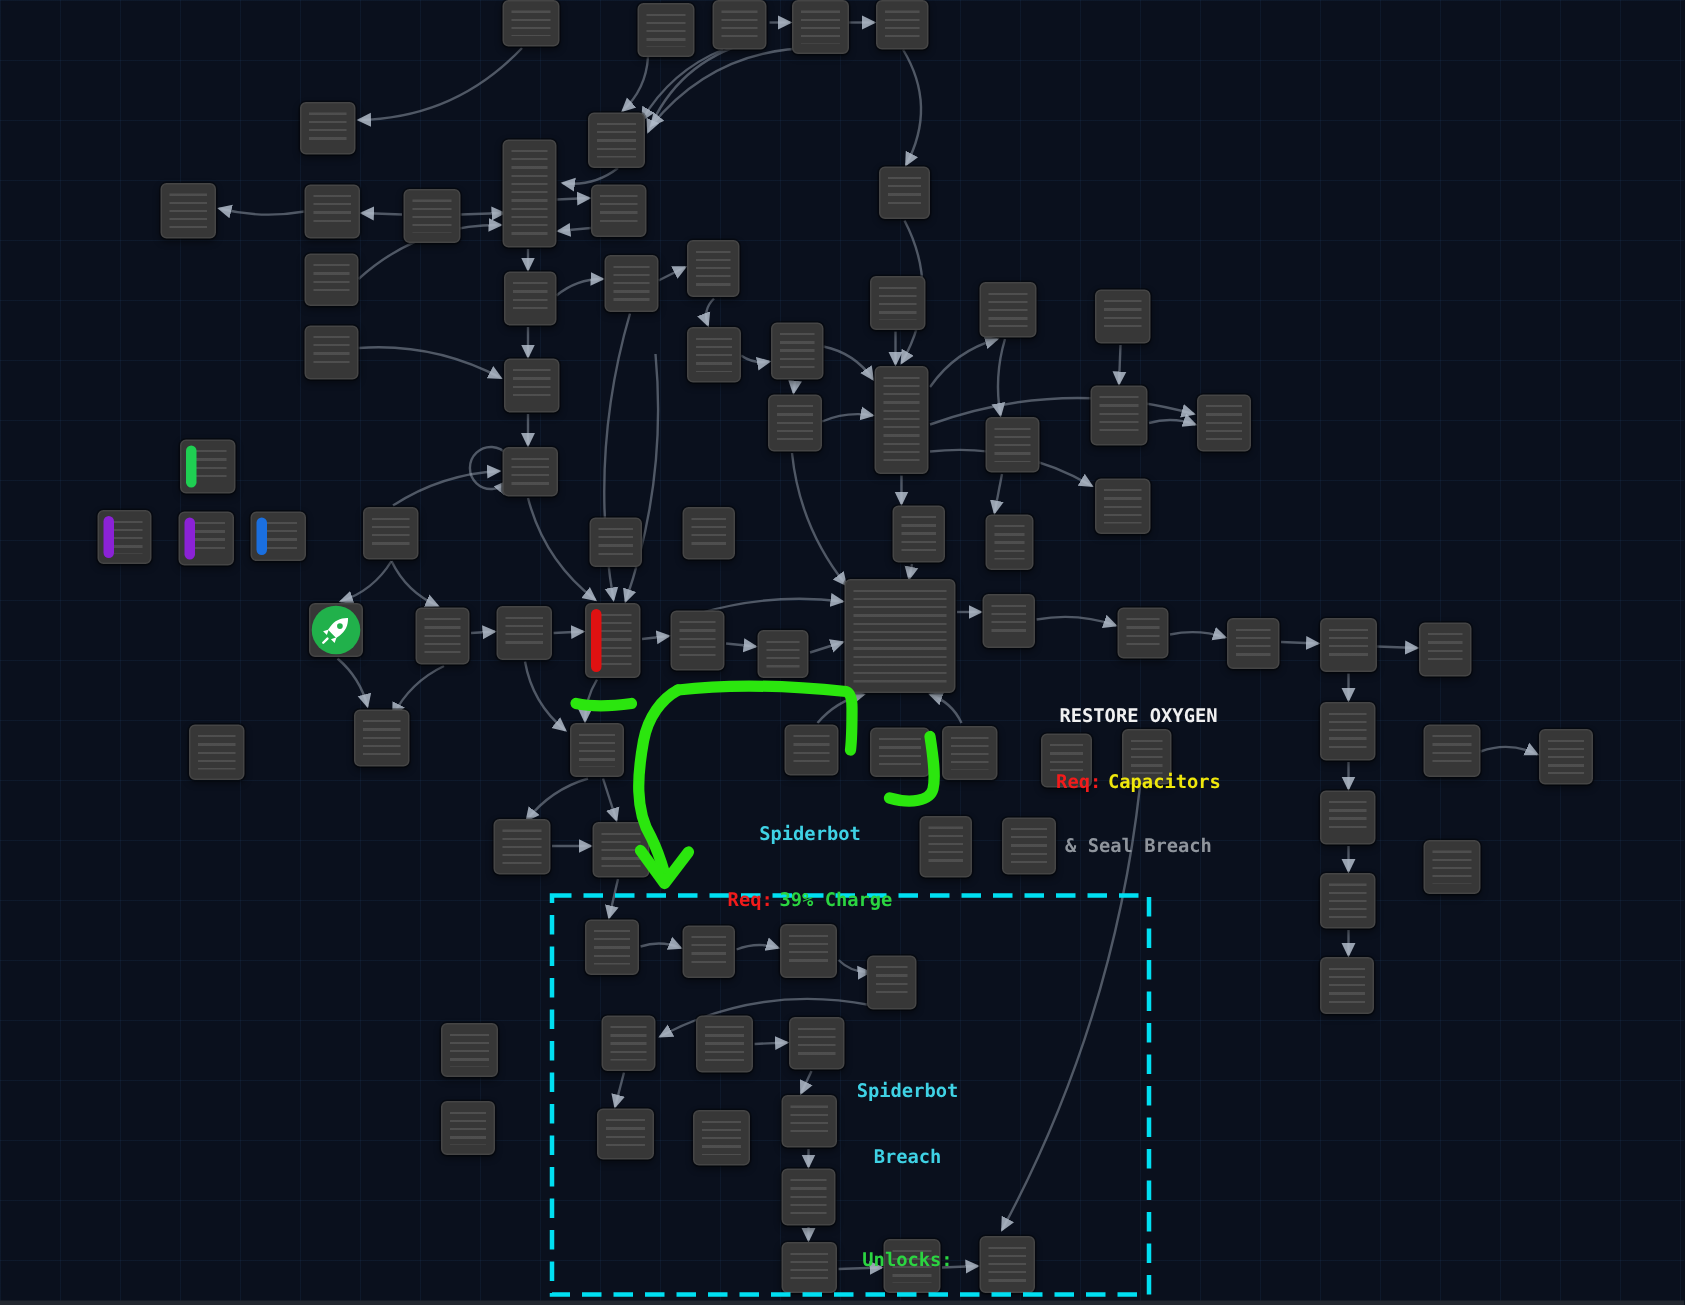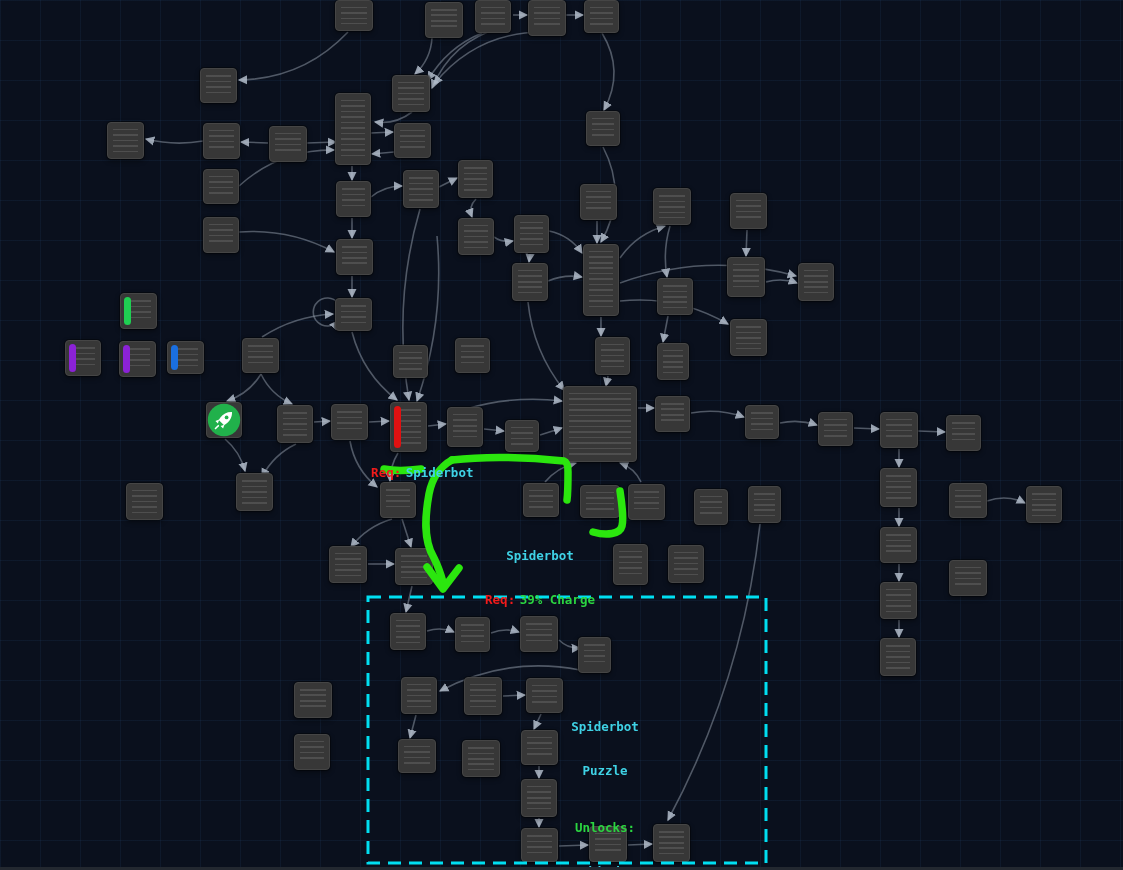--- a/index.html
+++ b/index.html
@@ -21,21 +21,21 @@
   #overlay{z-index:4;}
   .ann{position:absolute;z-index:5;font-size:12.5px;font-weight:bold;line-height:14.5px;white-space:pre;}
   .ann .white{color:var(--text-white);}  .ann .red{color:var(--text-red);}
   .ann .yellow{color:var(--text-yellow);margin-left:.6ch;} .ann .gray{color:var(--text-gray);}
   .ann .cyan{color:var(--text-cyan);}   .ann .green{color:var(--text-green);margin-left:.6ch;}
   .ann .greenline{color:var(--text-green);}
   #ann-restore{left:697px;top:441px;width:124px;text-align:center;}
   #ann-reqspider{left:341px;top:451px;}
   #ann-charge{left:466px;top:520px;width:148px;text-align:center;}
   #ann-puzzle{left:552px;top:691px;width:106px;text-align:center;}
-  #ann-puzzle .gap{margin-top:14px;}
+  #ann-puzzle .gap{margin-top:26px;}
   .bottom-strip{position:absolute;left:0;bottom:0;width:100%;height:3px;background:#232830;z-index:6;}
 </style>
 </head>
 <body>
 
 <div id="canvas" style="width: 1123px; height: 870px;">
   <svg id="edges" class="layer" width="1123" height="870">
       <defs>
         <marker id="arr" markerWidth="7" markerHeight="7" refX="5.2" refY="3.5" orient="auto">
 <path d="M0,0.6 L6,3.5 L0,6.4 Z" fill="rgba(178,188,202,0.85)"></path>
@@ -234,32 +234,34 @@
     </div>
   <svg id="overlay" class="layer" width="1123" height="870">
       <rect x="368" y="597" width="398" height="266" fill="none" stroke="#00dff2" stroke-width="3" stroke-dasharray="13 8"></rect>
       <path d="M384,469 C396,471.5 410,470.5 421,469" fill="none" stroke="#2be60e" stroke-width="7.5" stroke-linecap="round" stroke-linejoin="round"></path>
       <path d="M452,460 C490,455.5 535,458 564,461 C567,462 568,466 568,472 C568,482 568,492 567,500" fill="none" stroke="#2be60e" stroke-width="7.5" stroke-linecap="round" stroke-linejoin="round"></path>
       <path d="M452,460 C441,466 432,478 429,494 C425,516 423,540 434,558 C438,566 441,575 443,582" fill="none" stroke="#2be60e" stroke-width="7.5" stroke-linecap="round" stroke-linejoin="round"></path>
       <path d="M427,567 L443,589 L459,568" fill="none" stroke="#2be60e" stroke-width="7.5" stroke-linecap="round" stroke-linejoin="round"></path>
       <path d="M620,491 C622,504 624,518 622,526 C620,534 607,536 593,532" fill="none" stroke="#2be60e" stroke-width="7.5" stroke-linecap="round" stroke-linejoin="round"></path>
     </svg>
 
-
-  <div class="ann" id="ann-reqspider">
-    <span class="red">Req:</span><span class="cyan" style="margin-left:.6ch">Spiderbot</span>
+  <div class="ann" id="ann-restore">
+    <div class="white">RESTORE OXYGEN</div>
+    <div><span class="red">Req:</span><span class="yellow">Capacitors</span></div>
+    <div class="gray">&amp; Seal Breach</div>
   </div>
+
 
   <div class="ann" id="ann-charge">
     <div class="cyan">Spiderbot</div>
     <div><span class="red">Req:</span><span class="green">39% Charge</span></div>
   </div>
 
   <div class="ann" id="ann-puzzle">
     <div class="cyan">Spiderbot</div>
-    <div class="cyan">Puzzle</div>
+    <div class="cyan">Breach</div>
     <div class="greenline gap">Unlocks:</div>
     <div class="cyan">Spiderbot</div>
     
   </div>
 
   <div class="bottom-strip"></div>
 </div>
 
 </body></html>

